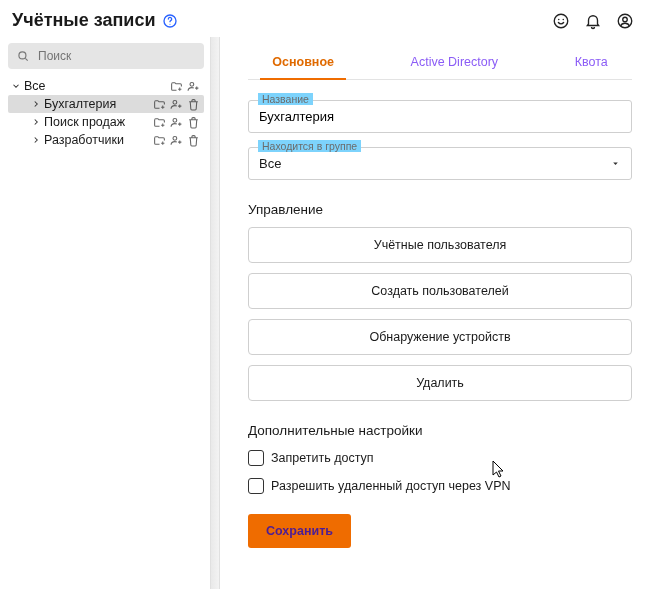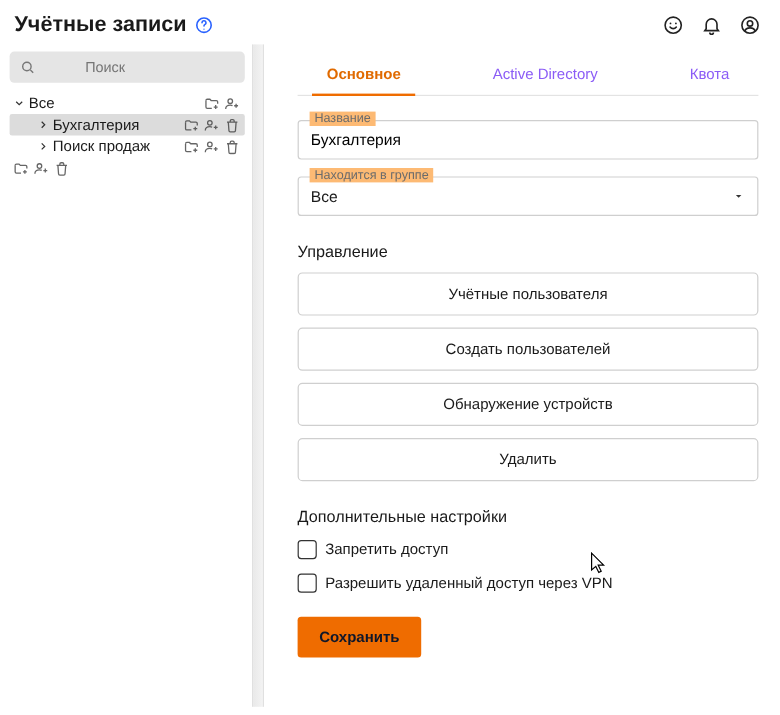--- a/index.html
+++ b/index.html
@@ -10,21 +10,21 @@
   .header-left { display:flex; align-items:center; gap:6px; }
   .page-title { font-weight:700; font-size:18px; }
   .help-icon { color:#2962ff; cursor:pointer; }
   .header-right { display:flex; align-items:center; gap:14px; }
   .hdr-icon { width:18px; height:18px; display:inline-flex; align-items:center; justify-content:center; cursor:pointer; }
   
   .body { display:flex; height:calc(596px - 44px); }
   
   .sidebar { width:210px; padding:6px 6px 6px 8px; }
   .search { display:flex; align-items:center; background:#e5e5e5; border-radius:4px; padding:5px 8px; gap:6px; }
-  .search input { border:none; background:transparent; outline:none; font-size:12px; color:#7f1d1d; width:100%;margin-left:33px; }
+  .search input { border:none; background:transparent; outline:none; font-size:12px; color:#7f1d1d; width:100%; }
   .tree { margin-top:8px; }
   .tree-row { display:flex; align-items:center; justify-content:space-between; padding:2px 4px 2px 2px; border-radius:2px; font-size:12.5px; }
   .tree-row .left { display:flex; align-items:center; gap:2px; min-width:0;}
   .tree-row .label { white-space:nowrap; }
   .tree-row.selected { background:#dcdcdc; }
   .tree-row .actions { display:flex; gap:3px; align-items:center; }
   .act { width:14px; height:14px; display:inline-flex; align-items:center; justify-content:center; opacity:.75; cursor:pointer;}
   .caret { width:12px; height:12px; display:inline-flex; align-items:center; justify-content:center; }
   .indent { width:14px; display:inline-block; }
   .tree-children .tree-row .left { padding-left:4px;}
@@ -32,30 +32,30 @@
   .divider { width:10px; background:linear-gradient(to right,#e9e9e9,#f3f3f3); border-left:1px solid #e0e0e0; border-right:1px solid #e0e0e0; }
   
   .main { flex:1; padding:8px 18px 18px 28px; overflow:auto; }
   .tabs { display:flex; border-bottom:1px solid #e3e3e3; gap:40px; padding:0 6px;}
   .tab { padding:10px 4px 10px 4px; font-size:12.5px; color:#8b5cf6; cursor:pointer; position:relative;}
   .tab.active { color:#e06a00; font-weight:600;text-align:center;}
   .tab.active::after { content:""; position:absolute; left:-8px; right:-8px; bottom:-1px; height:2px; background:#ef6c00; }
   .tabwrap{display:flex;justify-content:space-around;}
   
   .field { position:relative; margin-top:20px; }
-  .field-label { position:absolute; top:-7px; left:10px; background:#fdba74; padding:0 4px; font-size:10.5px; color:#6b6b6b; }
+  .field-label { position:absolute; top:-7px; left:10px; background:#7dd3fc; padding:0 4px; font-size:10.5px; color:#6b6b6b; }
   .field-input { width:100%; border:1px solid #cfcfcf; border-radius:3px; padding:8px 10px; font-size:13px; outline:none;}
   .field-select { width:100%; border:1px solid #cfcfcf; border-radius:3px; padding:8px 10px; font-size:13px; display:flex; justify-content:space-between; align-items:center; cursor:pointer; background:#fff;}
   .field.compact{margin-top:14px;}
   .section-title { font-weight:400; font-size:13.5px; margin-top:22px; }
   .btn { width:100%; border:1px solid #cfcfcf; background:#fff; border-radius:4px; padding:10px 8px; font-size:12.5px; text-align:center; margin-top:10px; cursor:pointer;}
   .btn:first-of-type{margin-top:12px;}
   .checkbox-row { display:flex; align-items:center; gap:7px; margin-top:12px; font-size:12.5px; }
   .checkbox { width:16px; height:16px; border:1.5px solid #333; border-radius:3px; cursor:pointer; background:#fff;}
-  .save-btn { margin-top:20px; background:#ef6c00; color:#0f172a; border:none; border-radius:3px; padding:10px 18px; font-size:12.5px; font-weight:600; cursor:pointer;}
+  .save-btn { margin-top:20px; background:#ef6c00; color:#4c1d95; border:none; border-radius:3px; padding:10px 18px; font-size:12.5px; font-weight:600; cursor:pointer;}
   .cursor { position:absolute; left:492px; top:460px; pointer-events:none; }
   svg{display:block;}
 </style>
 </head>
 <body>
 <div class="app">
 
   <div class="header">
     <div class="header-left">
       <span class="page-title">Учётные записи</span>
@@ -196,20 +196,29 @@
                 </span>
               <span class="act">
                   <svg width="13" height="13" viewBox="0 0 24 24" fill="none" stroke="#333" stroke-width="2">
                     <path d="M4 7h16M9 7V5a2 2 0 0 1 2-2h2a2 2 0 0 1 2 2v2M6 7l1 13a2 2 0 0 0 2 2h6a2 2 0 0 0 2-2l1-13"></path>
                   </svg>
                 </span>
             </span>
           </div>
 
           <div class="tree-row">
+            <span class="left">
+              <span class="indent"></span>
+              <span class="caret">
+                  <svg width="10" height="10" viewBox="0 0 24 24" fill="none" stroke="#333" stroke-width="2.5">
+                    <path d="m9 6 6 6-6 6"></path>
+                  </svg>
+                </span>
+              <span class="label">Разработчики</span>
+            </span>
             <span class="actions">
               <span class="act">
                   <svg width="13" height="13" viewBox="0 0 24 24" fill="none" stroke="#333" stroke-width="2">
                     <path d="M3 7a2 2 0 0 1 2-2h4l2 2h8a2 2 0 0 1 2 2v3"></path>
                     <path d="M3 7v10a2 2 0 0 0 2 2h7"></path>
                     <path d="M18 14v6M15 17h6"></path>
                   </svg>
                 </span>
               <span class="act">
                   <svg width="13" height="13" viewBox="0 0 24 24" fill="none" stroke="#333" stroke-width="2">

